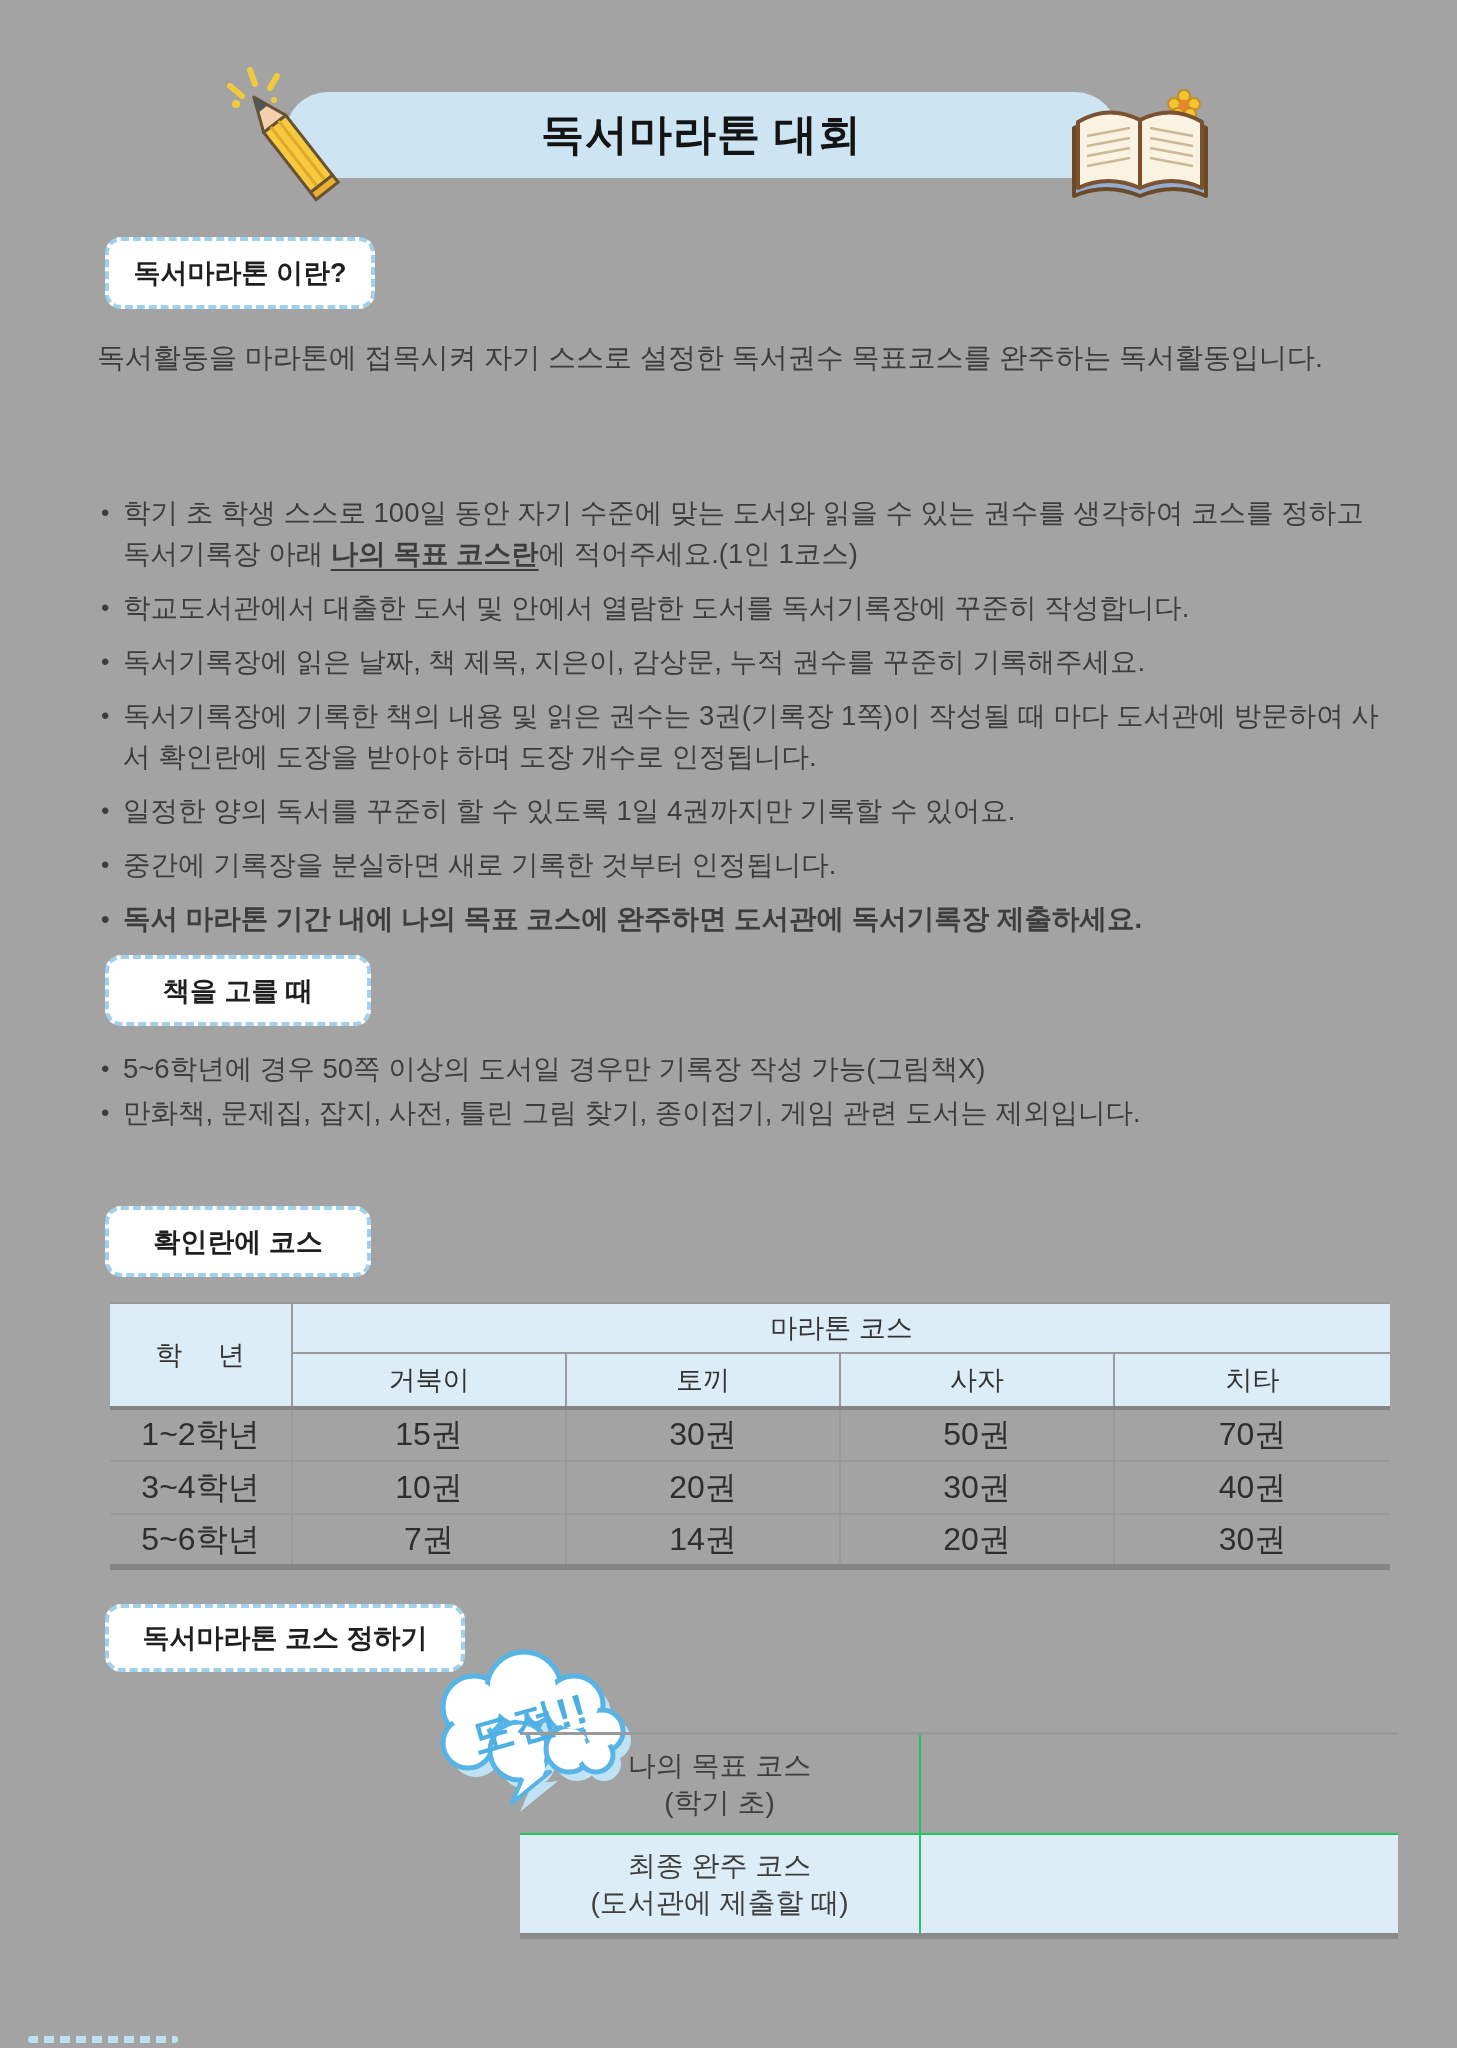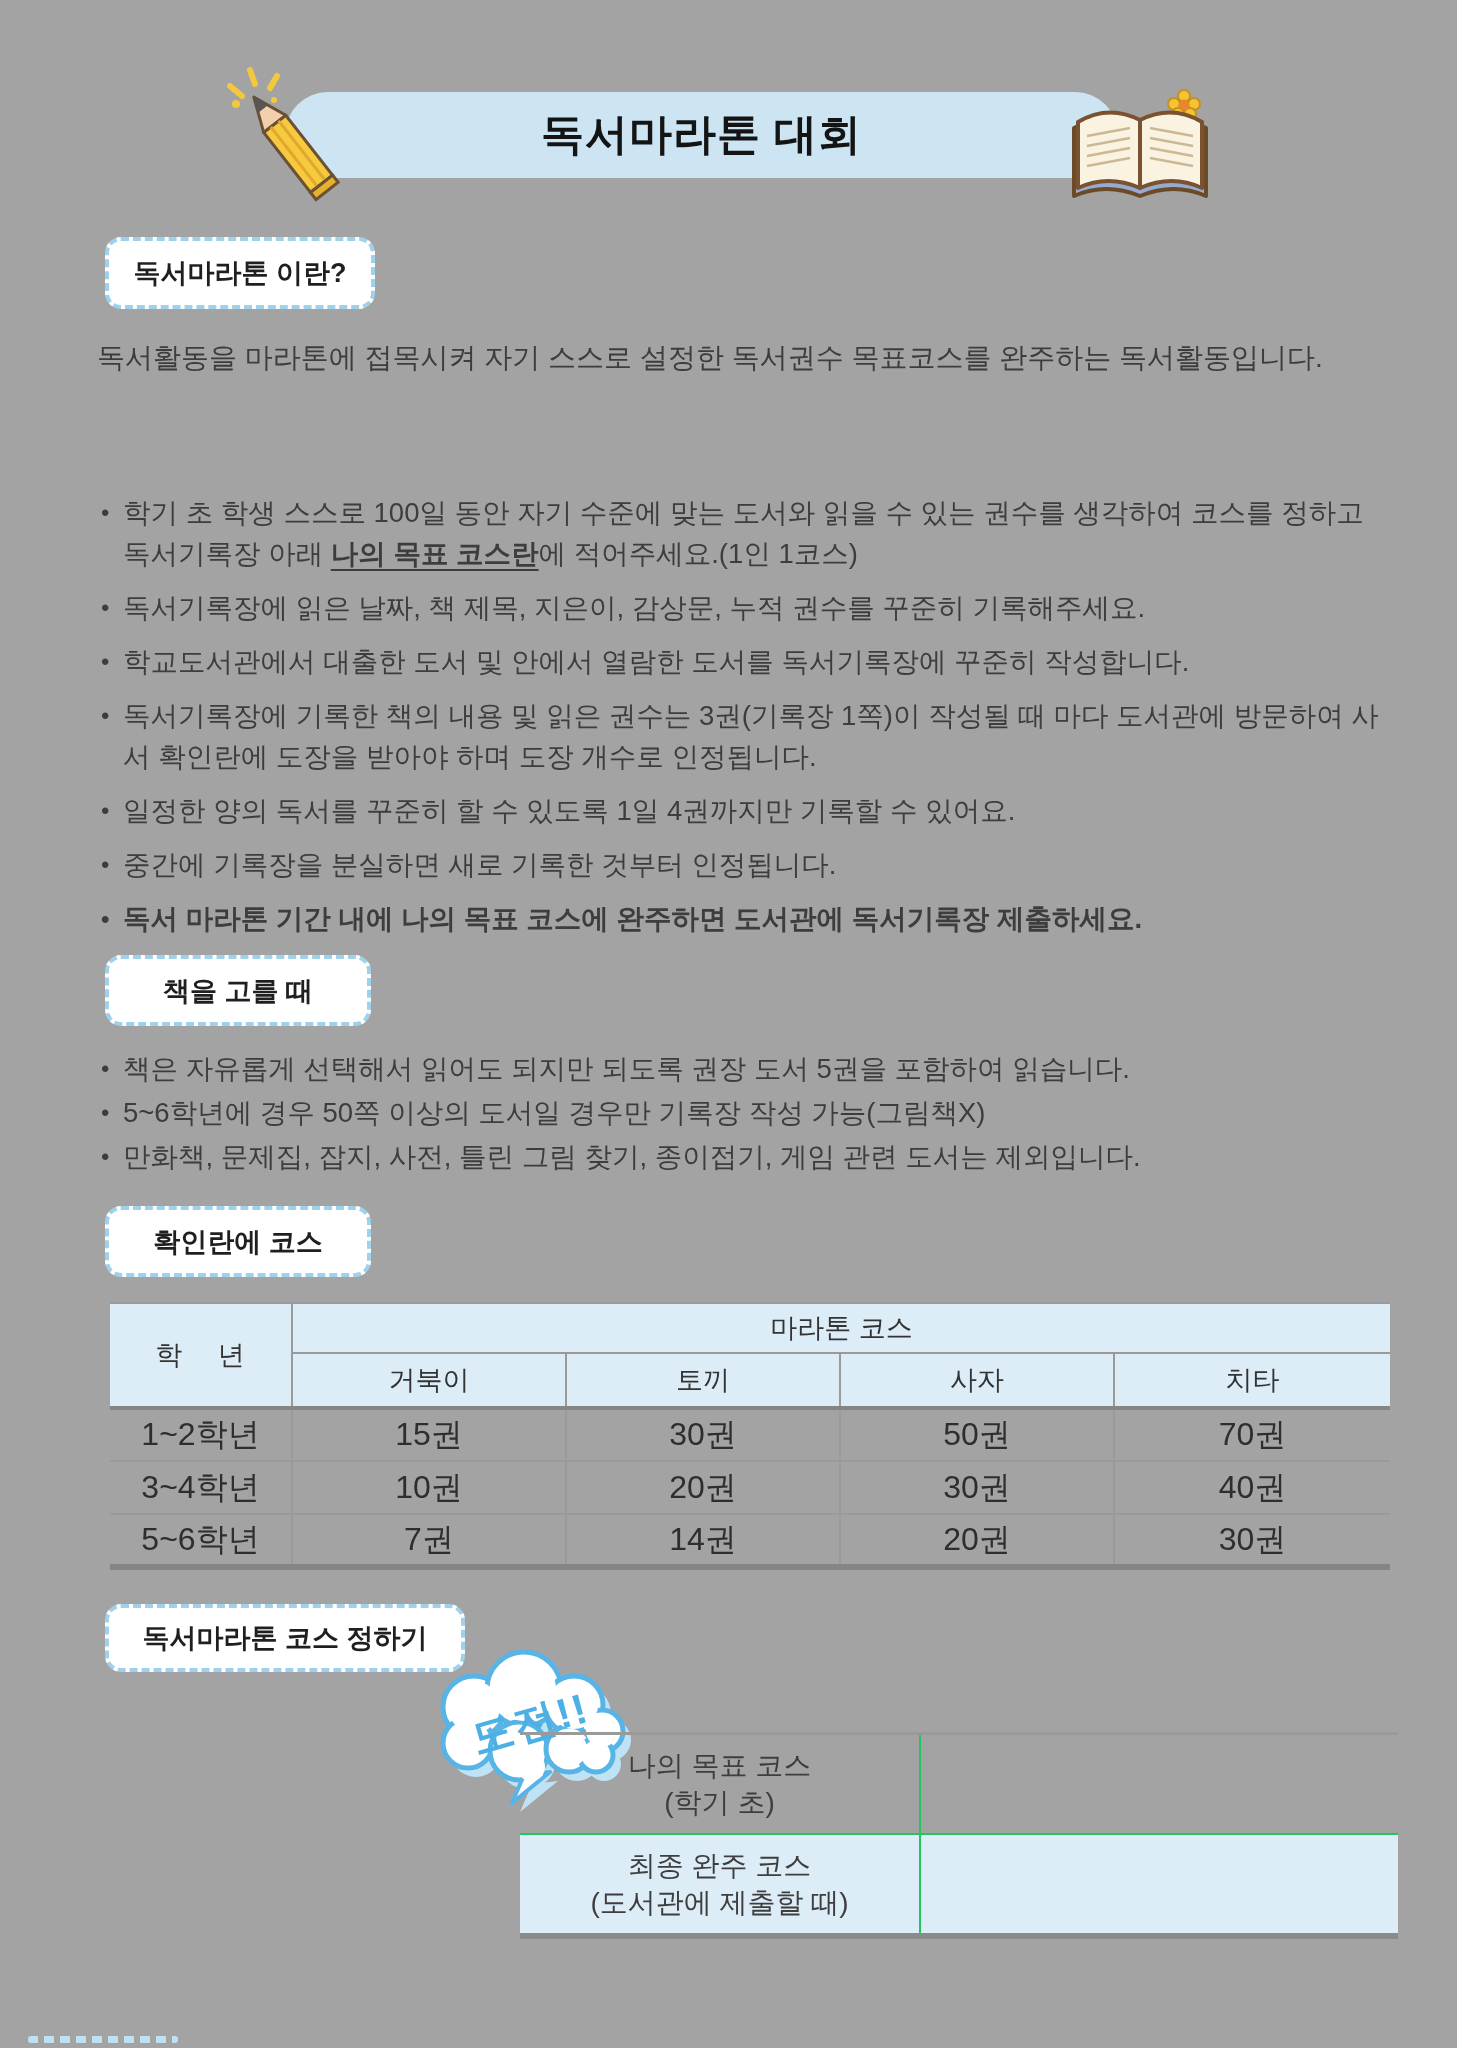--- a/index.html
+++ b/index.html
@@ -141,33 +141,32 @@
     </svg>
   </div>
 
   <div class="sec-box box-about">
     <span>독서마라톤 이란?</span>
   </div>
   <div class="intro-text">독서활동을 마라톤에 접목시켜 자기 스스로 설정한 독서권수 목표코스를 완주하는 독서활동입니다.</div>
 
   <ul class="bullets list-part">
     <li><span>학기 초 학생 스스로 100일 동안 자기 수준에 맞는 도서와 읽을 수 있는 권수를 생각하여 코스를 정하고 독서기록장 아래 </span><em class="goal-em">나의 목표 코스란</em><span>에 적어주세요.(1인 1코스)</span></li>
+    <li>학교도서관에서 대출한 도서 및 안에서 열람한 도서를 독서기록장에 꾸준히 작성합니다.</li>
     <li>독서기록장에 읽은 날짜, 책 제목, 지은이, 감상문, 누적 권수를 꾸준히 기록해주세요.</li>
-    <li>학교도서관에서 대출한 도서 및 안에서 열람한 도서를 독서기록장에 꾸준히 작성합니다.</li>
     <li>독서기록장에 기록한 책의 내용 및 읽은 권수는 3권(기록장 1쪽)이 작성될 때 마다 도서관에 방문하여 사서 확인란에 도장을 받아야 하며 도장 개수로 인정됩니다.</li>
     <li>일정한 양의 독서를 꾸준히 할 수 있도록 1일 4권까지만 기록할 수 있어요.</li>
     <li>중간에 기록장을 분실하면 새로 기록한 것부터 인정됩니다.</li>
     <li class="bold-item">독서 마라톤 기간 내에 나의 목표 코스에 완주하면 도서관에 독서기록장 제출하세요.</li>
   </ul>
 
   <div class="sec-box box-choose">
     <span>책을 고를 때</span>
   </div>
   <ul class="bullets list-choose">
-    <li>책은 자유롭게 선택해서 읽어도 되지만 되도록 권장 도서 5권을 포함하여 읽습니다.</li>
     <li>5~6학년에 경우 50쪽 이상의 도서일 경우만 기록장 작성 가능(그림책X)</li>
     <li>만화책, 문제집, 잡지, 사전, 틀린 그림 찾기, 종이접기, 게임 관련 도서는 제외입니다.</li>
   </ul>
 
   <div class="sec-box box-course">
     <span>확인란에 코스</span>
   </div>
   <table class="course-table">
     <colgroup>
         <col style="width:182px">

